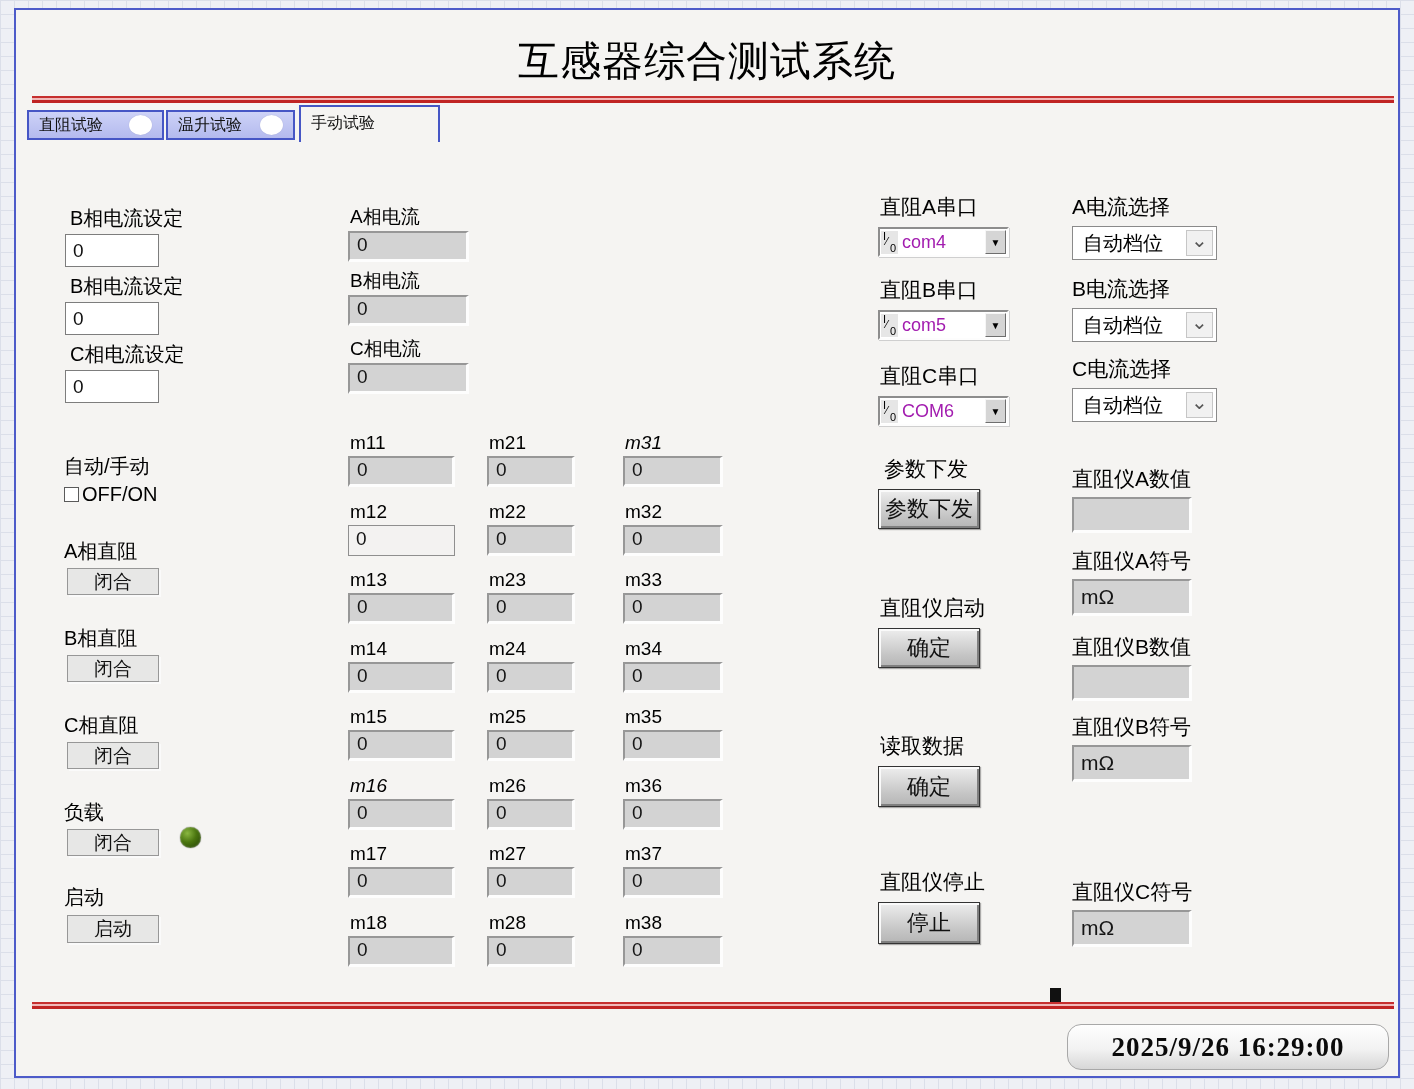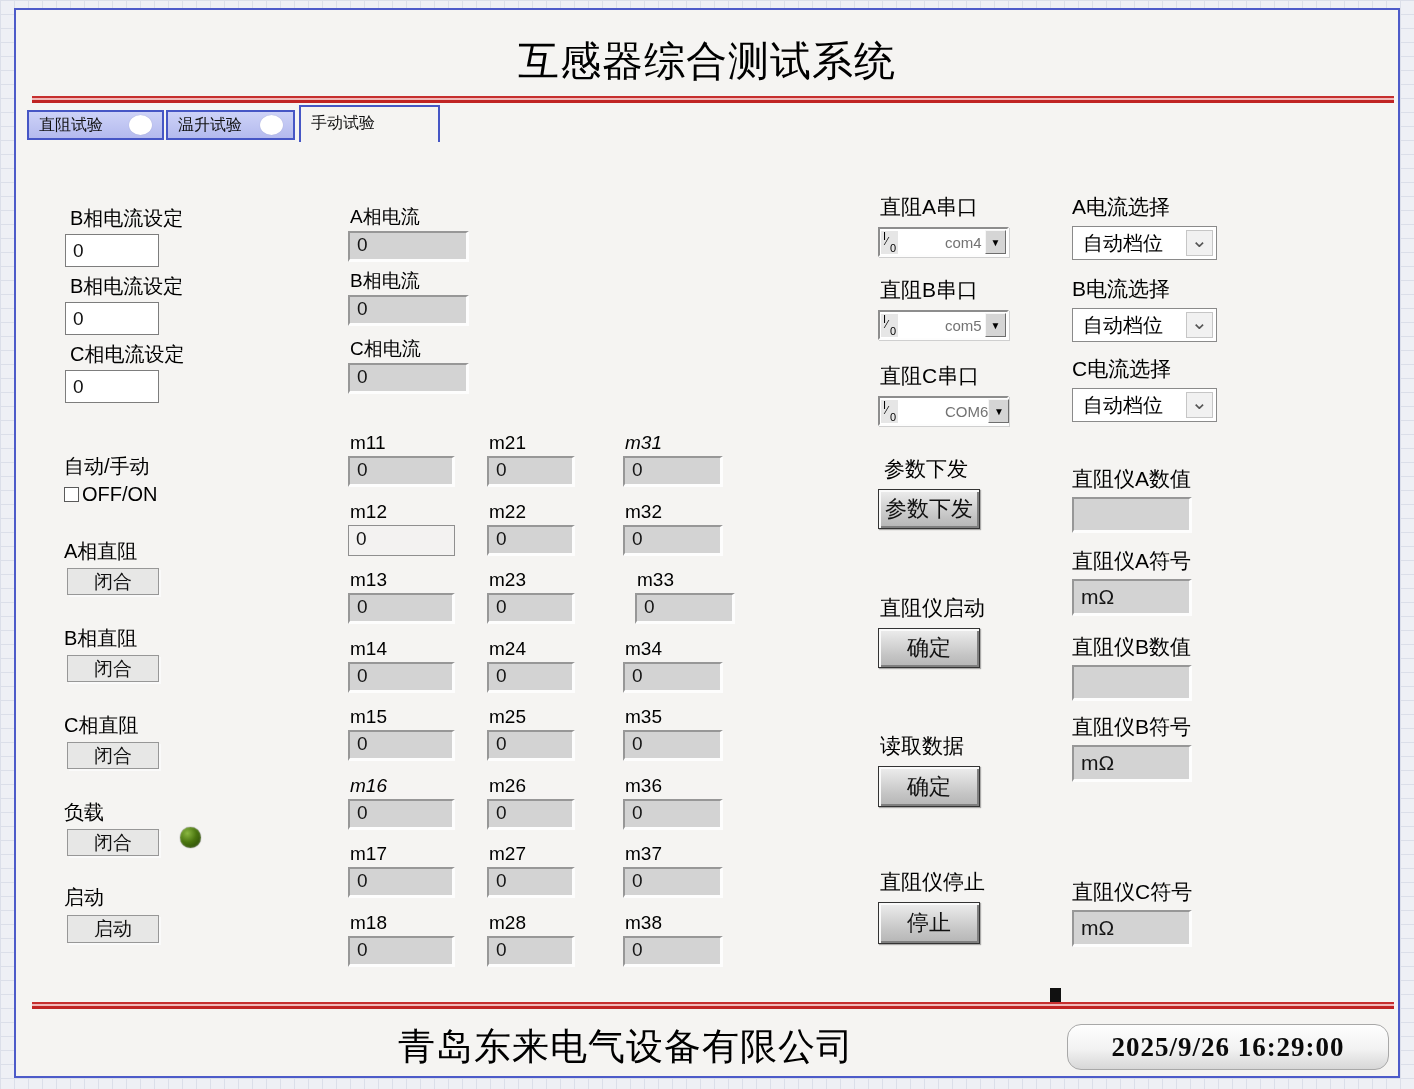--- a/index.html
+++ b/index.html
@@ -40,21 +40,21 @@
   .raised-btn { border:1px solid #333; background:linear-gradient(180deg,#eeeeee,#c4c4c4 70%,#b5b5b5);
     box-shadow:inset 2px 2px 0 #fafafa, inset -2px -2px 0 #7f7f7f, 1px 1px 1px rgba(0,0,0,.3);
     font-size:22px; color:#111; text-align:center; cursor:default; display:flex; align-items:center; justify-content:center; }
 
   .visa { width:131px; height:30px; background:#fff; border-top:2px solid #8d8d8d; border-left:2px solid #8d8d8d;
     border-bottom:2px solid #fdfdfd; border-right:2px solid #fdfdfd; box-shadow:1px 1px 0 #cfcfcf;
     display:flex; align-items:center; }
   .visa-icon { width:17px; height:23px; position:relative; margin-left:1px; background:#e6e6e6; flex:none; }
   .visa-icon span { position:absolute; font-size:11px; color:#000; line-height:11px; }
   .io-top { top:0; left:2px; } .io-slash { top:5px; left:5px; font-size:13px; } .io-bot { bottom:0; right:2px; }
-  .visa-text { font-size:15px; color:#737373; padding-left:4px; flex:1;margin-left:43px; }
+  .visa-text { font-size:18px; color:#a21caf; padding-left:4px; flex:1; }
   .visa-arrow { width:21px; height:24px; margin-right:1px; background:#d5d5d5;
     border:1px solid; border-color:#f6f6f6 #6e6e6e #6e6e6e #f6f6f6;
     display:flex; align-items:center; justify-content:center; font-size:10px; color:#000; flex:none; }
 
   .dd { width:145px; height:34px; background:#fff; border:1px solid #8a8a8a; position:relative;
     font-size:20px; color:#000; line-height:32px; padding-left:10px; }
   .dd-chev { position:absolute; right:3px; top:3px; width:27px; height:26px; background:#f1f1f1;
     border:1px solid #c6c6c6; font-size:20px; color:#555; line-height:18px; text-align:center; }
 
   .chk-row { display:flex; align-items:center; gap:3px; }
@@ -219,21 +219,21 @@
       </div>
       <div class="abs" style="left: 607px; top: 422px; width: 100px; height: 545px;">
         <div class="abs" style="left: 0px; top: 0px; width: 100%;">
           <div class="lbl-sm" style="margin-left: 2px; font-style: italic;">m31</div>
           <div class="ind" style="width: 100px; height: 31px; margin-top: 2px;">0</div>
         </div>
         <div class="abs" style="left: 0px; top: 68.5px; width: 100%;">
           <div class="lbl-sm" style="margin-left: 2px;">m32</div>
           <div class="ind" style="width: 100px; height: 31px; margin-top: 2px;">0</div>
         </div>
-        <div class="abs" style="left: 12px; top: 137px; width: 100%;">
+        <div class="abs" style="left: 0px; top: 137px; width: 100%;">
           <div class="lbl-sm" style="margin-left: 2px;">m33</div>
           <div class="ind" style="width: 100px; height: 31px; margin-top: 2px;">0</div>
         </div>
         <div class="abs" style="left: 0px; top: 205.5px; width: 100%;">
           <div class="lbl-sm" style="margin-left: 2px;">m34</div>
           <div class="ind" style="width: 100px; height: 31px; margin-top: 2px;">0</div>
         </div>
         <div class="abs" style="left: 0px; top: 274px; width: 100%;">
           <div class="lbl-sm" style="margin-left: 2px;">m35</div>
           <div class="ind" style="width: 100px; height: 31px; margin-top: 2px;">0</div>
@@ -345,16 +345,15 @@
     <div class="lbl-lg">直阻仪B符号</div>
     <div class="ind" style="width:120px; height:37px; margin-top:4px; font-size:21px; padding-top:4px;">mΩ</div>
   </div>
   <div class="abs" style="left:1056px; top:868px;">
     <div class="lbl-lg">直阻仪C符号</div>
     <div class="ind" style="width:120px; height:37px; margin-top:4px; font-size:21px; padding-top:4px;">mΩ</div>
   </div>
 
   <div class="abs stray" style="left:1034px; top:978px;"></div>
   <div class="abs red-line" style="top:992px;"></div>
-  <div class="abs company" style="left:170px; top:1012px; width:880px;">青岛东来电气设备有限公司</div>
   <div class="abs datetime" style="left:1051px; top:1014px;">2025/9/26  16:29:00</div>
 
 </div>
 
 </body></html>

